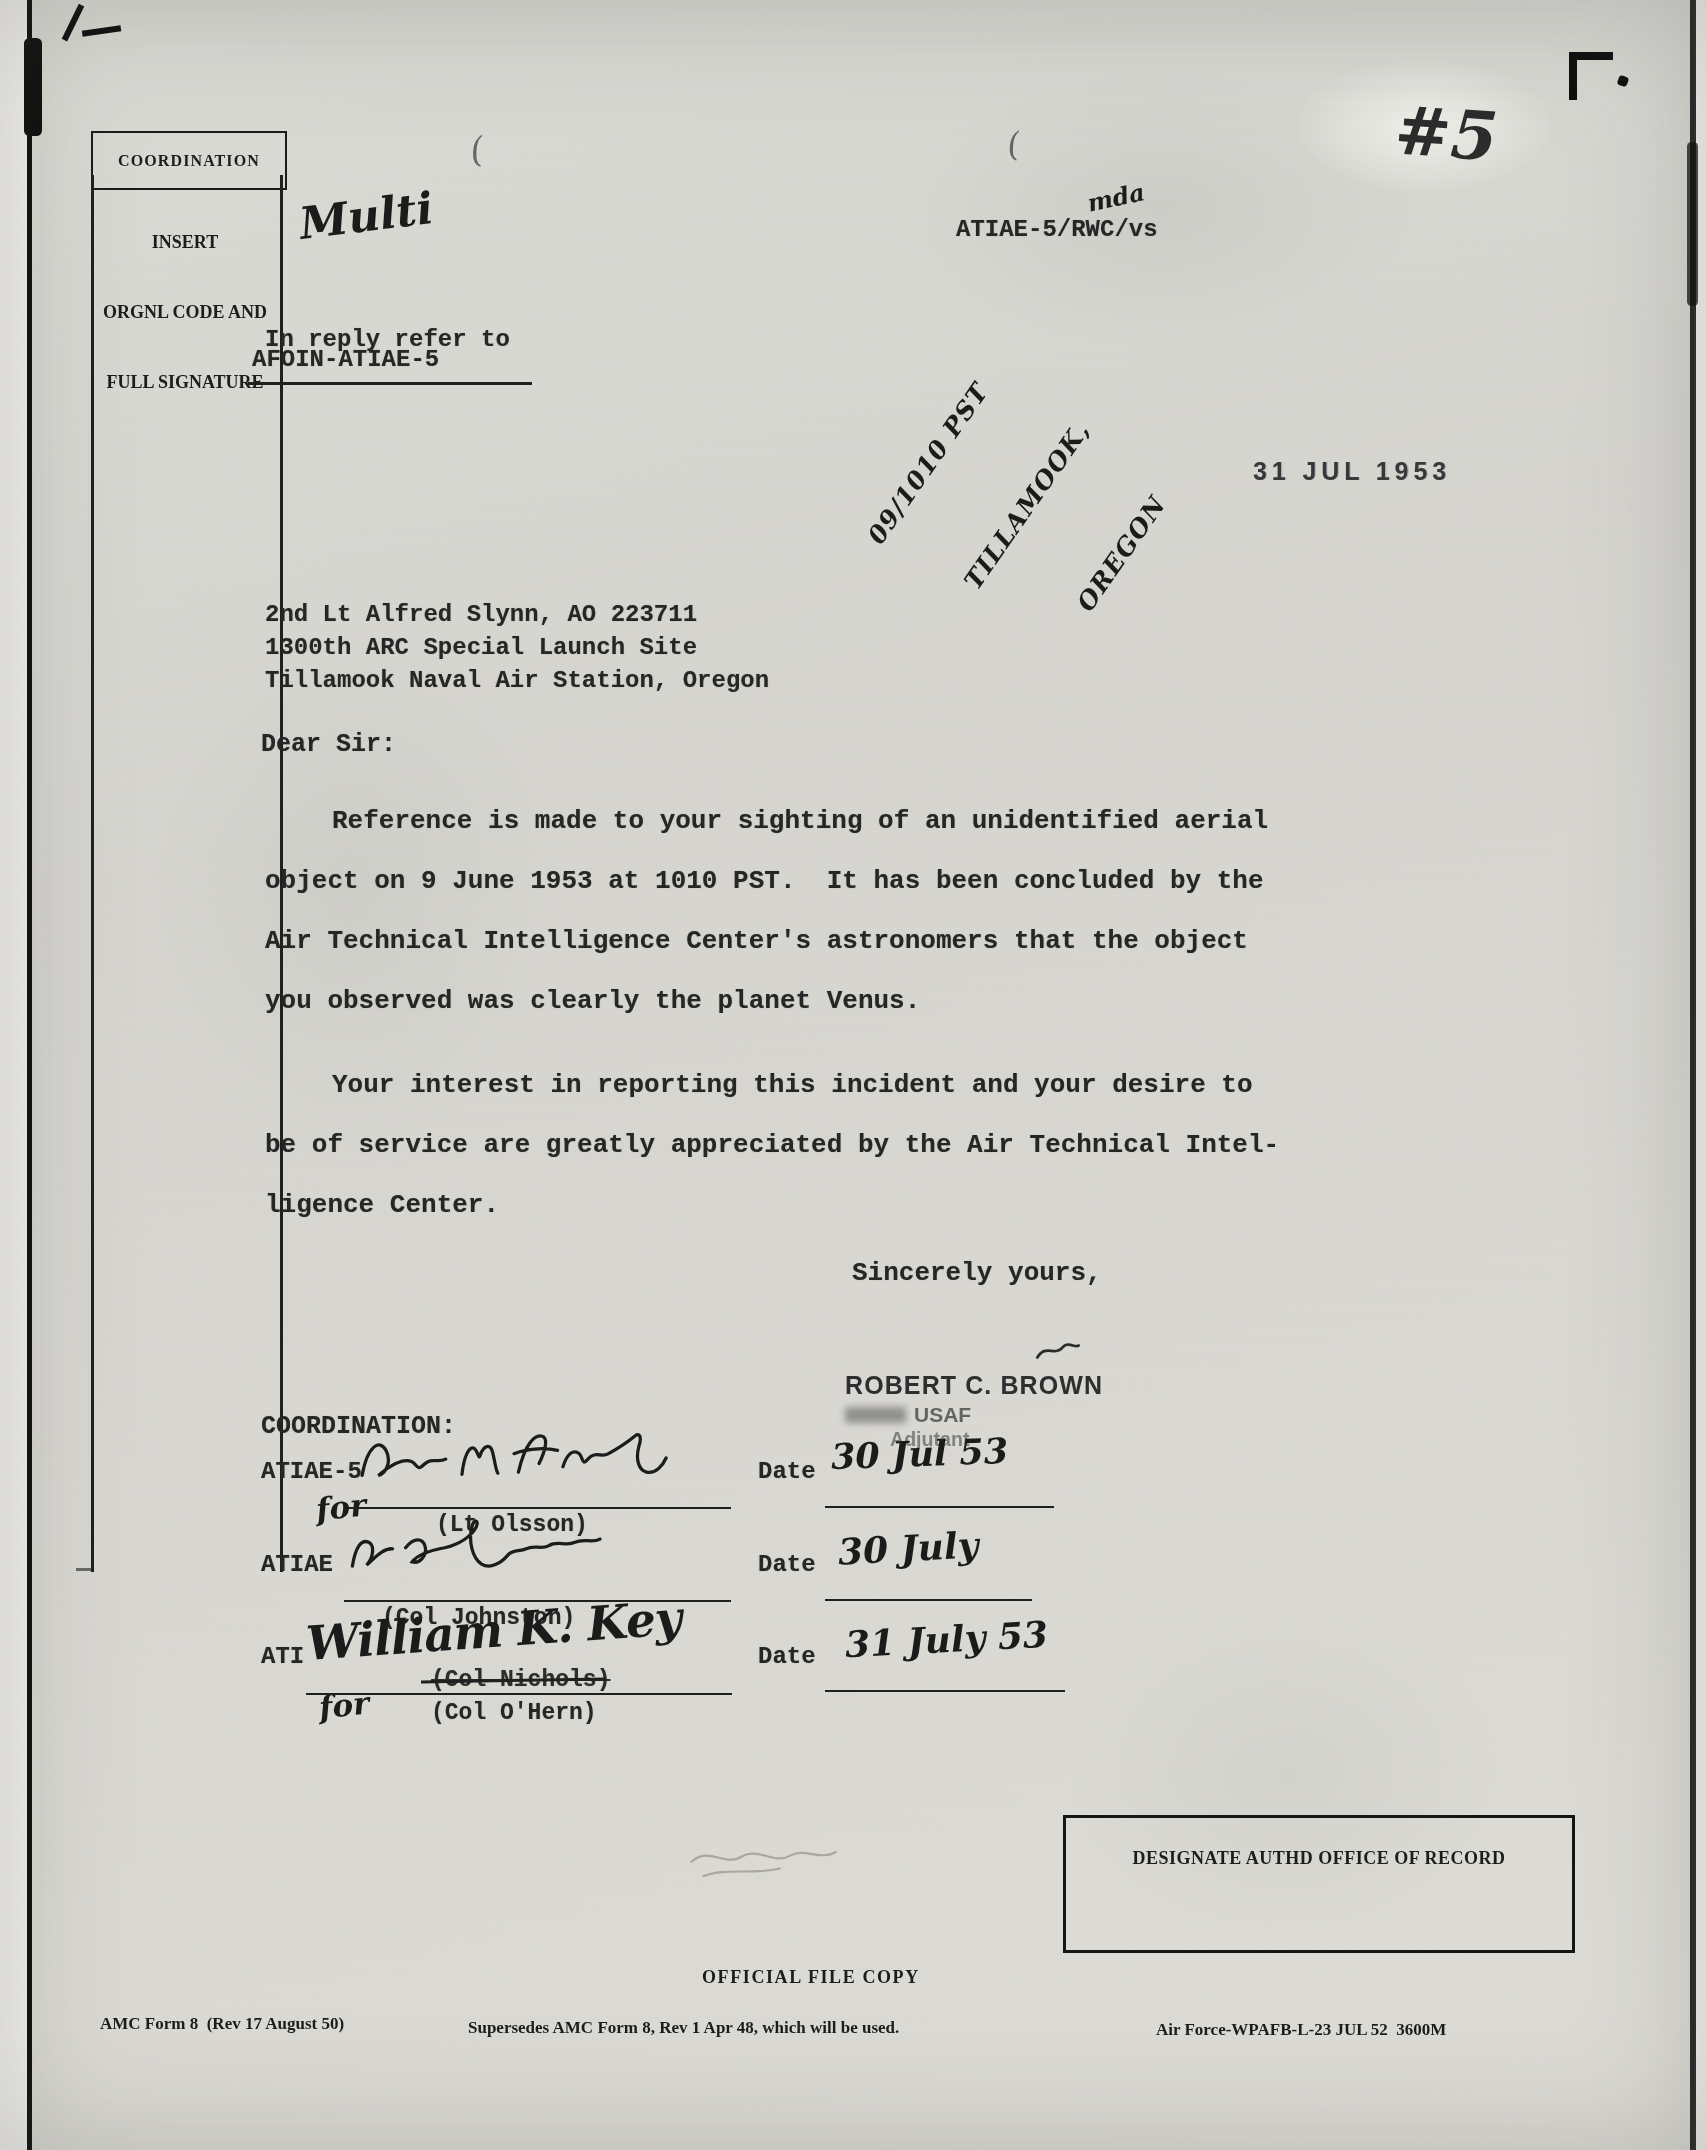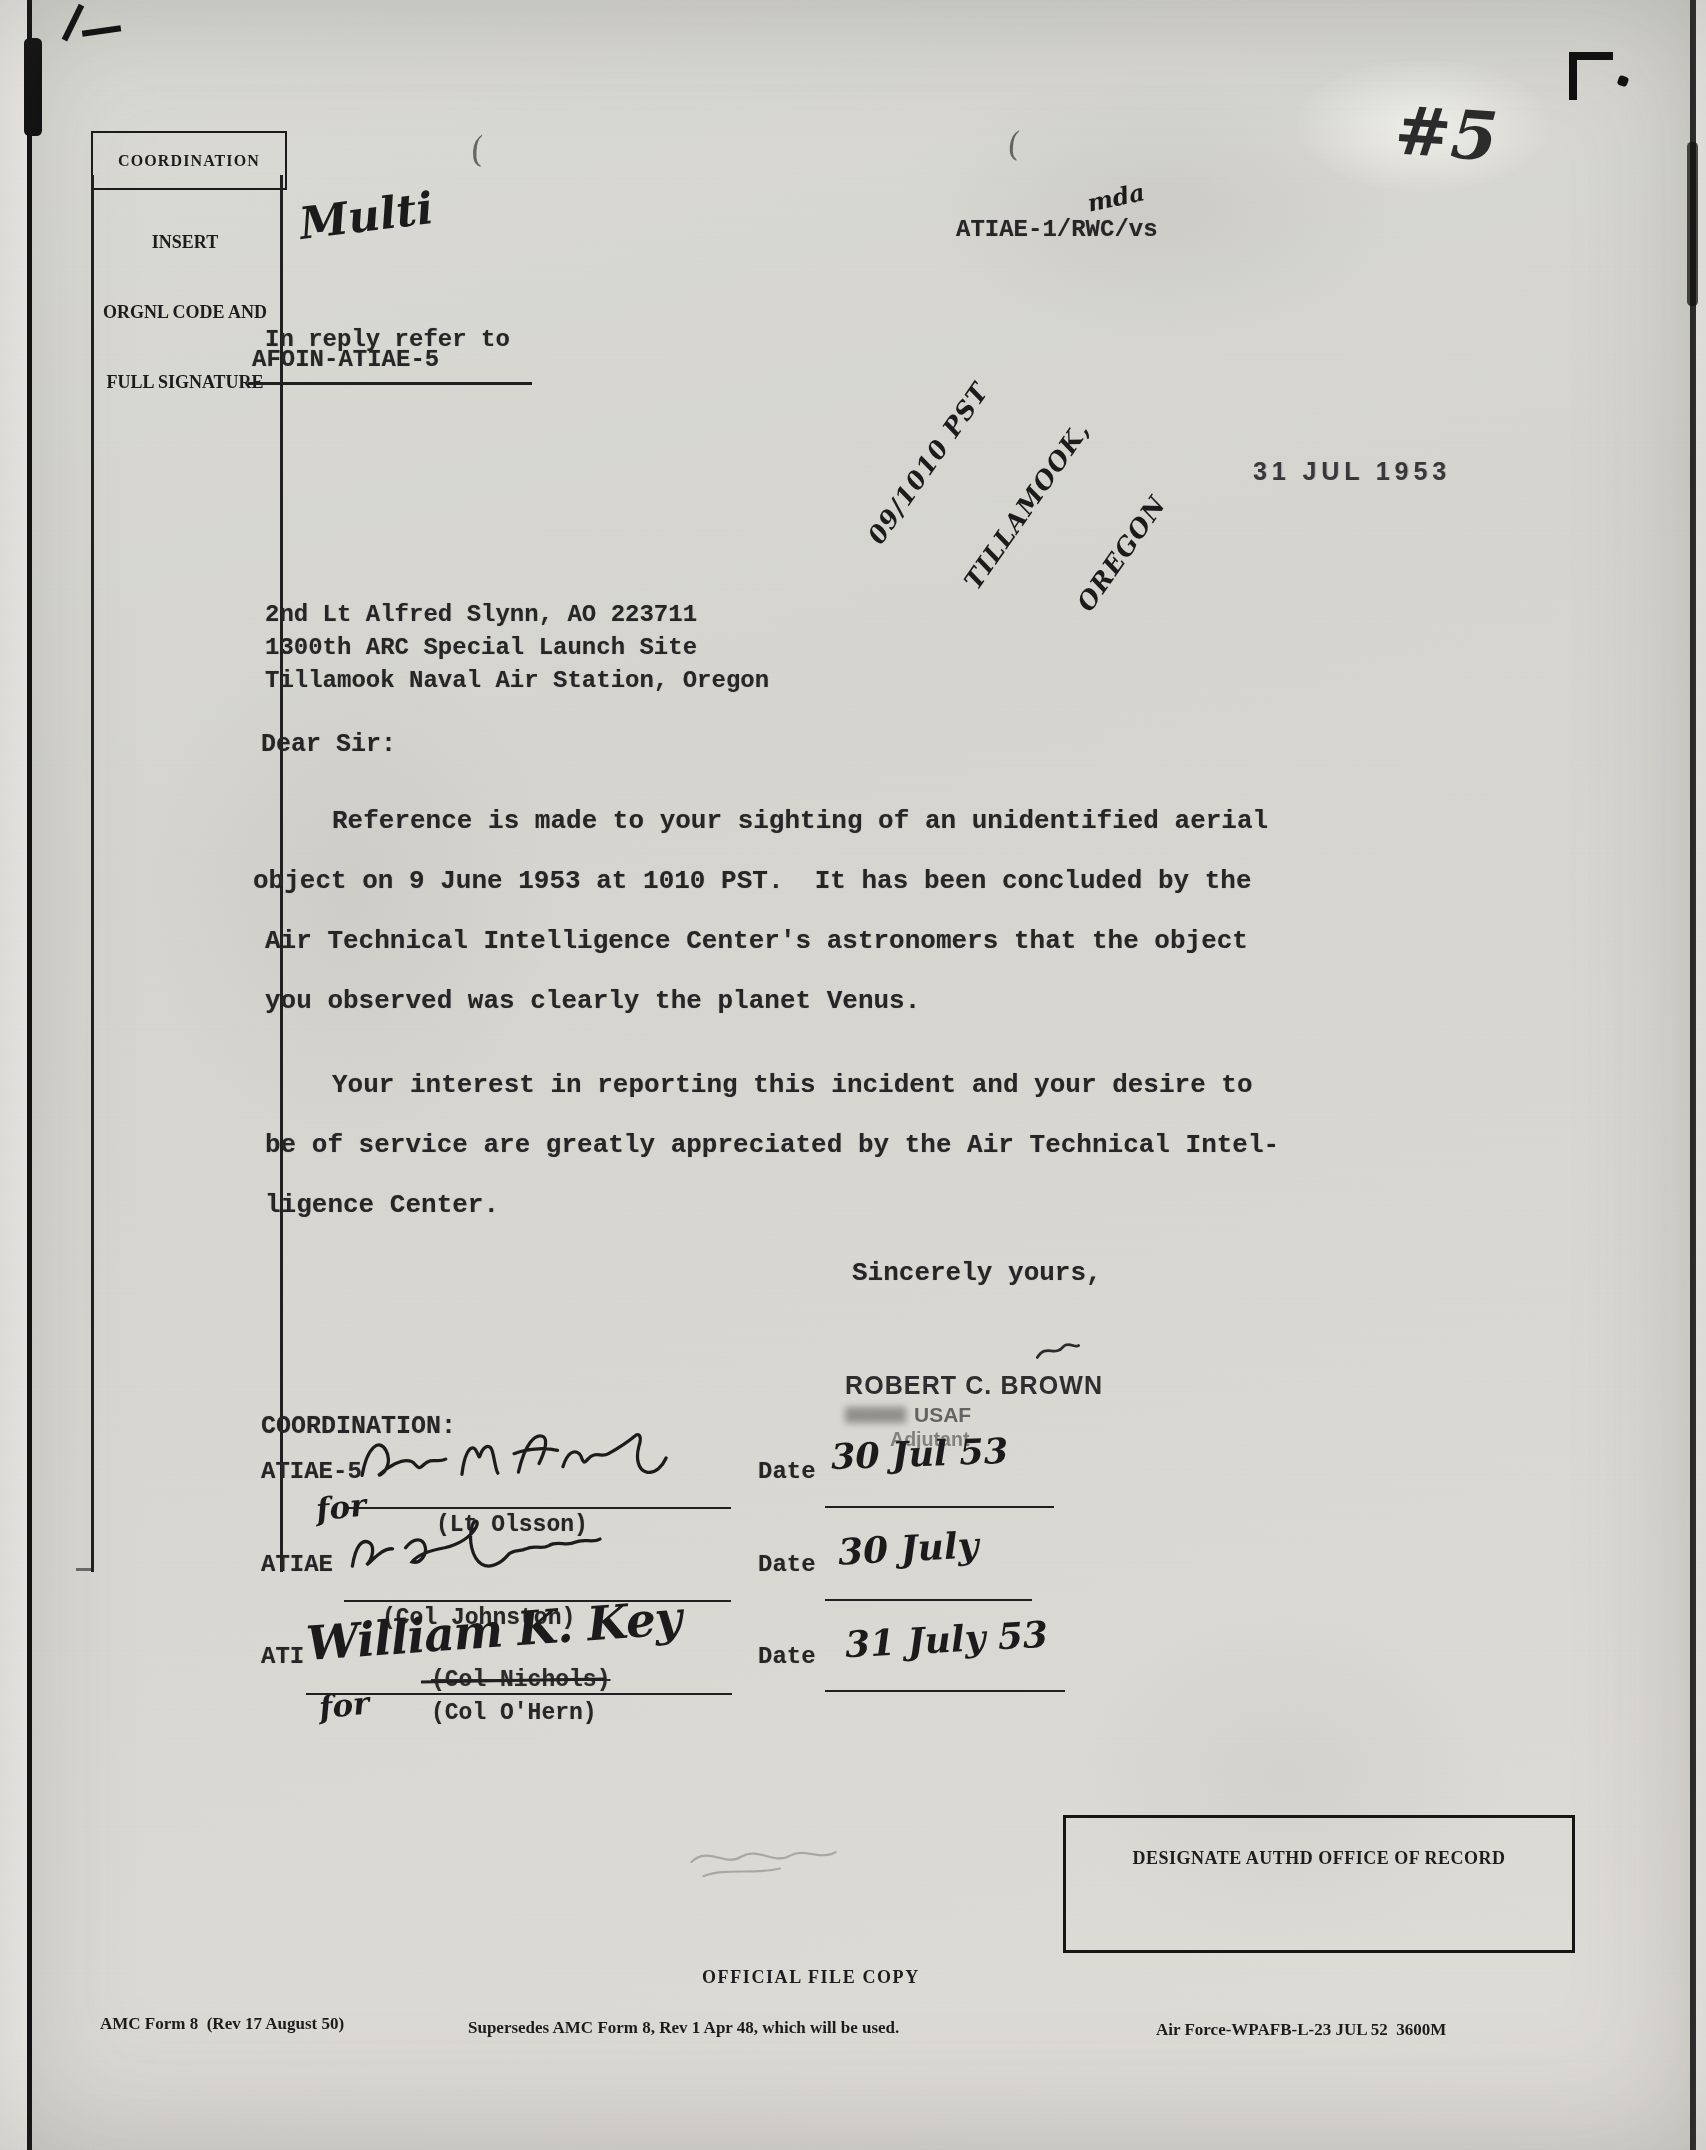--- a/index.html
+++ b/index.html
@@ -51,42 +51,42 @@
   <div class="rule" style="left:91px;top:175px;width:2.7px;height:1397px;"></div>
   <div class="rule" style="left:280px;top:175px;width:2.7px;height:1397px;"></div>
   <div class="rule" style="left:76px;top:1568px;width:16.4px;height:3.3px;opacity:.6;"></div>
 
   <div class="hw" style="left:299px;top:190px;font-size:44px;font-weight:700;transform:rotate(-7deg);">Multi</div>
   <div class="hw" style="left:470px;top:130px;font-size:35px;opacity:.6;transform:rotate(-8deg);">(</div>
   <div class="hw" style="left:1007px;top:125px;font-size:33px;opacity:.6;transform:rotate(-6deg);">(</div>
   <div class="hw" style="left:1395px;top:94px;font-size:67px;font-weight:700;transform:rotate(4deg);color:#2c2c2c;">#5</div>
 
   <div class="hw" style="left:1087px;top:183px;font-size:24px;font-weight:700;transform:rotate(-12deg);">mda</div>
-  <div class="tw" style="left:956px;top:216px;font-size:24px;">ATIAE-1/RWC/vs</div>
+  <div class="tw" style="left:956px;top:216px;font-size:24px;">ATIAE-5/RWC/vs</div>
 
   <div class="tw" style="left:265px;top:314px;font-size:24px;margin-top:12px;">In reply refer to</div>
   <div class="tw" style="left:252px;top:346px;font-size:24px;">AFOIN-ATIAE-5</div>
   <div class="rule" style="left:248px;top:382px;width:284px;height:2.7px;"></div>
 
   <div class="hw" style="left:802px;top:491px;font-size:25px;font-weight:700;line-height:35px;letter-spacing:1.1px;transform:rotate(-55deg);transform-origin:0 0;">
     <div style="margin-left:0;">09/1010 PST</div>
     <div style="margin-left:18.5px;">TILLAMOOK,</div>
     <div style="margin-left:65px;">OREGON</div>
   </div>
 
   <div class="stamp" style="left:1253px;top:457px;font-size:25px;letter-spacing:4.9px;color:#38383a;text-shadow:1.1px 0 0 rgba(40,40,60,.22);">31 JUL 1953</div>
 
   <div class="tw" style="left:265px;top:601px;font-size:24px;">2nd Lt Alfred Slynn, AO 223711</div>
   <div class="tw" style="left:265px;top:634px;font-size:24px;">1300th ARC Special Launch Site</div>
   <div class="tw" style="left:265px;top:667px;font-size:24px;">Tillamook Naval Air Station, Oregon</div>
 
   <div class="tw" style="left:261px;top:730px;font-size:25px;">Dear Sir:</div>
 
   <div class="tw" style="left:332px;top:806px;font-size:26px;">Reference is made to your sighting of an unidentified aerial</div>
-  <div class="tw" style="left:253px;top:866px;font-size:26px;">object on 9 June 1953 at 1010 PST.  It has been concluded by the</div>
+  <div class="tw" style="left:265px;top:866px;font-size:26px;">object on 9 June 1953 at 1010 PST.  It has been concluded by the</div>
   <div class="tw" style="left:265px;top:926px;font-size:26px;">Air Technical Intelligence Center's astronomers that the object</div>
   <div class="tw" style="left:332px;top:1070px;font-size:26px;">Your interest in reporting this incident and your desire to</div>
 
   <div class="tw" style="left:265px;top:986px;font-size:26px;">you observed was clearly the planet Venus.</div>
   <div class="tw" style="left:265px;top:1130px;font-size:26px;">be of service are greatly appreciated by the Air Technical Intel-</div>
   <div class="tw" style="left:265px;top:1190px;font-size:26px;">ligence Center.</div>
 
   <div class="tw" style="left:852px;top:1258px;font-size:26px;">Sincerely yours,</div>
 
   <svg class="abs" style="left:1034px;top:1340px;" width="49" height="24" viewBox="0 0 90 44">

